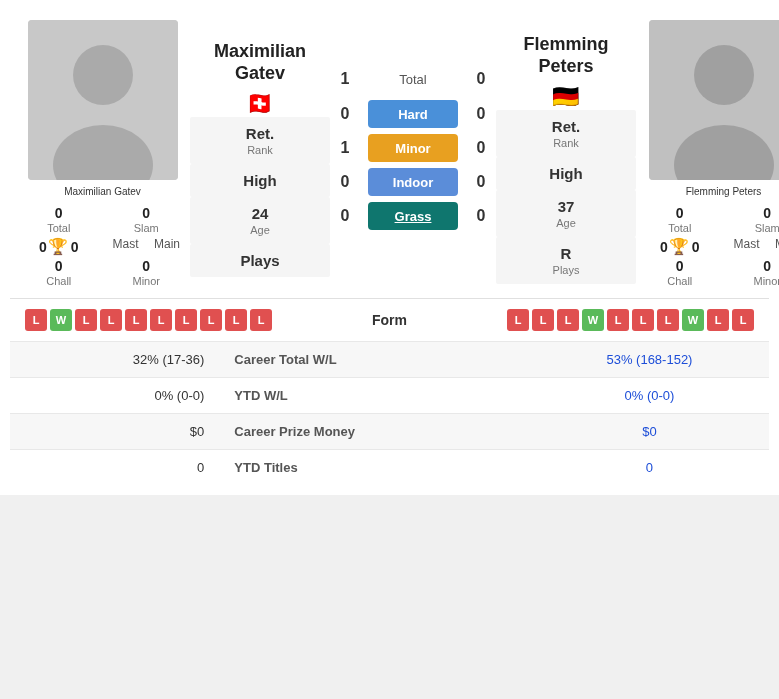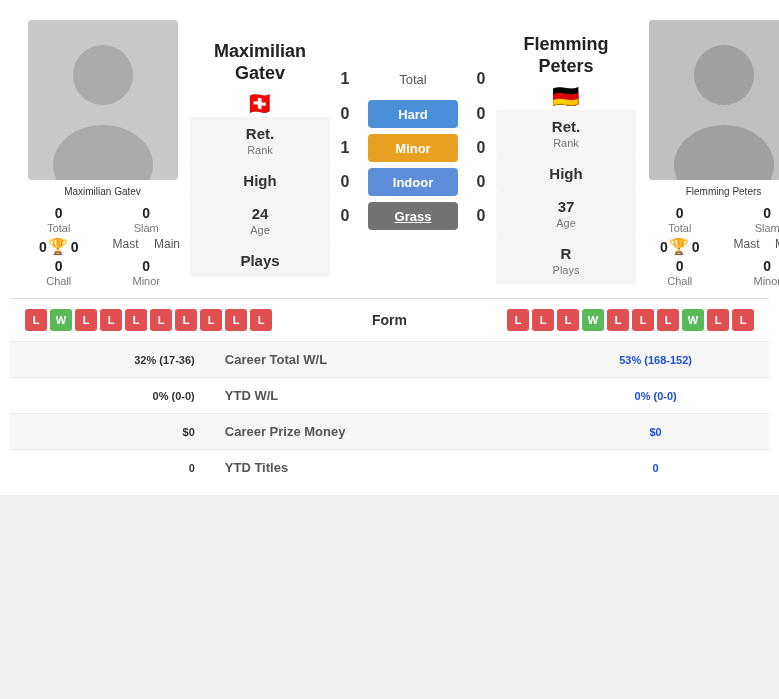--- a/index.html
+++ b/index.html
@@ -167,21 +167,21 @@
       font-size: 13px;
       font-weight: bold;
       display: flex;
       align-items: center;
       justify-content: center;
     }
 
     .hard-btn { background: #4a90d9; }
     .clay-btn { background: #e8a020; }
     .indoor-btn { background: #5b8dd9; }
-    .grass-btn { background: #737373; text-decoration: underline; }
+    .grass-btn { background: #0f766e; text-decoration: underline; }
 
     .total-row {
       display: flex;
       align-items: center;
       gap: 8px;
       margin-bottom: 8px;
     }
 
     .total-label {
       font-size: 13px;
@@ -248,23 +248,22 @@
     .stats-table tr:nth-child(odd) {
       background: #f7f7f7;
     }
 
     .stats-table tr:nth-child(even) {
       background: #fff;
     }
 
     .stats-table td {
       padding: 10px 15px;
-      font-size: 11px;
-      color: #333;
-      font-weight: bold;
+      font-size: 13px;
+      color: #333;
     }
 
     .stats-table .center-col {
       font-weight: bold;
       color: #555;
       font-size: 13px;
     }
 
     .stats-table .left-val {
       text-align: right;

